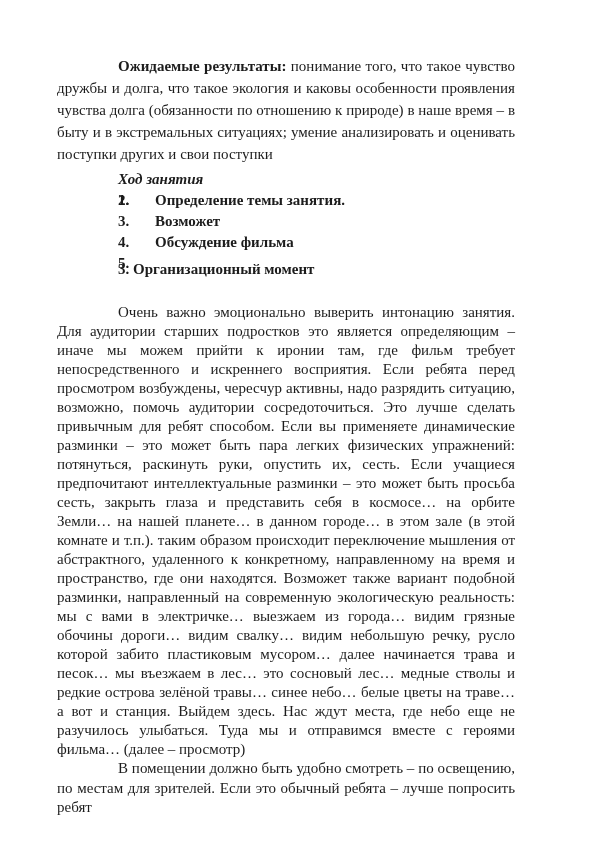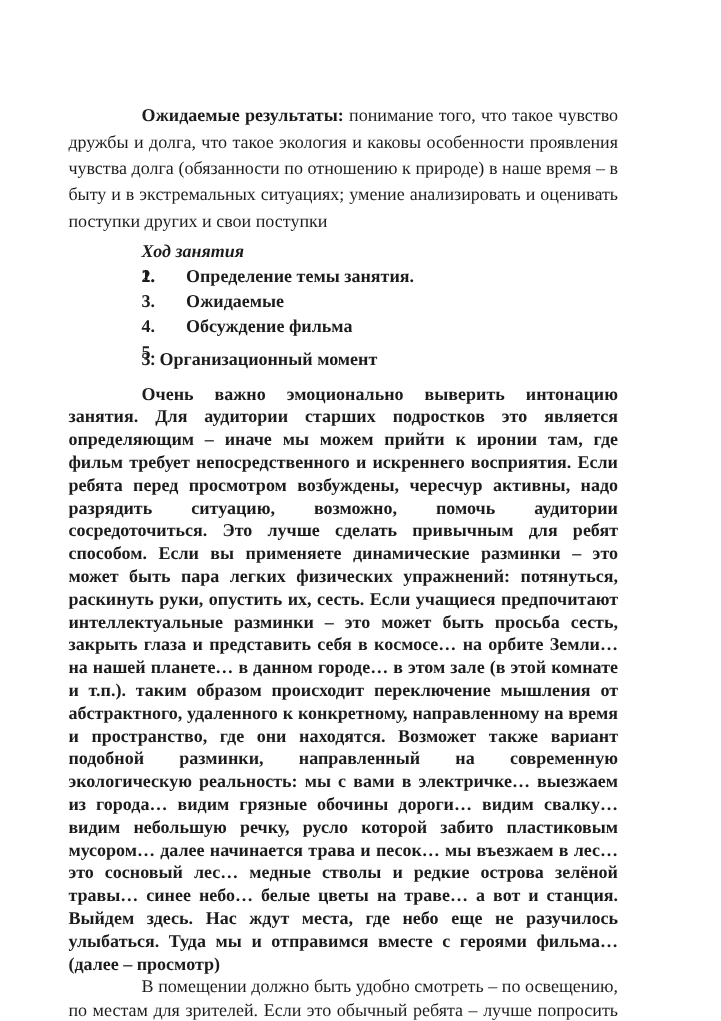--- a/index.html
+++ b/index.html
@@ -6,21 +6,21 @@
     margin: 0;
     padding: 0;
     background: #ffffff;
   }
   .page {
     position: relative;
     width: 570px;
     height: 851px;
     box-sizing: border-box;
     background: #ffffff;
-    padding: 86px 55px 0 57px;
+    padding: 55px 55px 0 57px;
     font-family: "Liberation Serif", "DejaVu Serif", serif;
     font-size: 15px;
     color: #1c1c1c;
     overflow: hidden;
   }
   .para {
     margin: 0;
   }
   .justify {
     text-align: justify;
@@ -53,23 +53,22 @@
     top: 0;
   }
   .section-heading {
     margin: 5px 0 0 0;
     font-size: 15px;
     font-weight: bold;
     text-indent: 61px;
     line-height: 22px;
   }
   .body-para {
-    margin-top: 9px;
+    margin-top: 23px;
     line-height: 19px;
-    font-weight: bold;
   }
   .body-para-2 {
     margin-top: 0;
     line-height: 19.5px;
   }
 </style>
 </head>
 <body>
 
 <div class="page">
@@ -81,21 +80,21 @@
   <div class="plan-list">
     <div class="plan-item">
       <span class="num">1.</span>
     </div>
     <div class="plan-item">
       <span class="num">2.</span>
       <span class="label">Определение темы занятия.</span>
     </div>
     <div class="plan-item">
       <span class="num">3.</span>
-      <span class="label">Ожидаемые</span>
+      <span class="label">Возможет</span>
     </div>
     <div class="plan-item">
       <span class="num">4.</span>
       <span class="label">Обсуждение фильма</span>
     </div>
     <div class="plan-item">
       <span class="num">5.</span>
     </div>
   </div>
 

